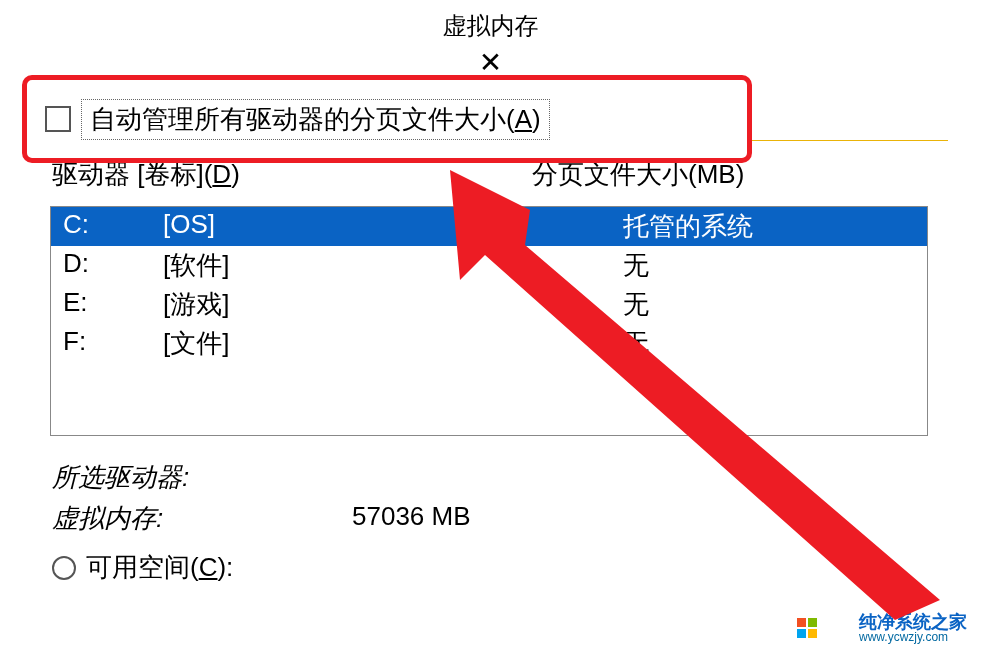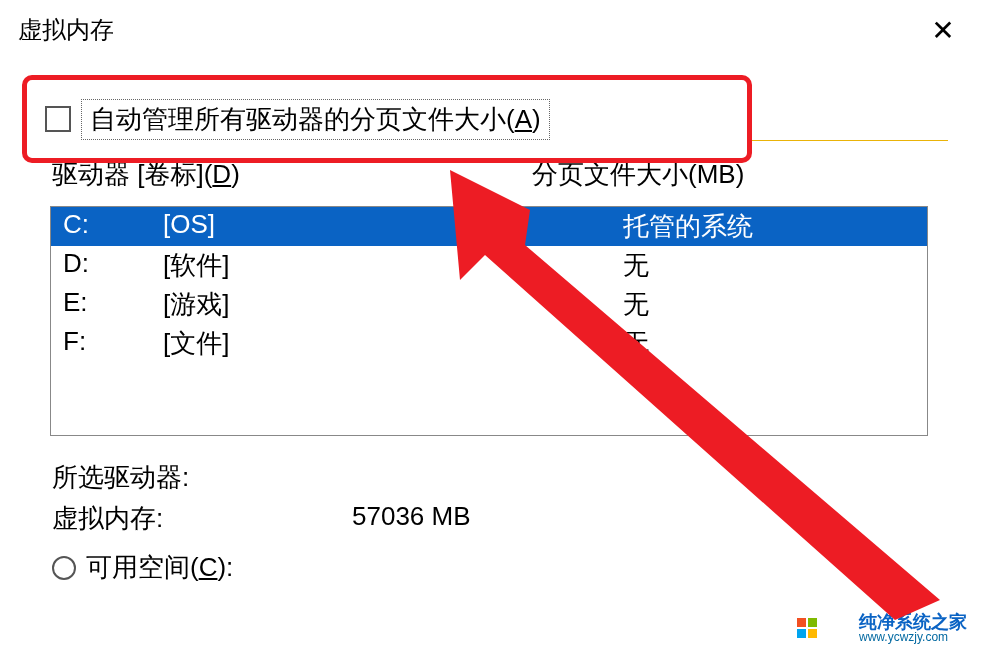--- a/index.html
+++ b/index.html
@@ -11,20 +11,21 @@
     height: 654px;
     position: relative;
     overflow: hidden;
     color: #000;
   }
   .titlebar {
     display: flex;
     align-items: center;
     padding: 10px 18px 10px 18px;
     font-size: 24px;
+    flex-direction: column;
   }
   .titlebar .title { flex: 1; }
   .close-btn {
     width: 40px;
     height: 40px;
     display: flex;
     align-items: center;
     justify-content: center;
     font-size: 28px;
     cursor: pointer;
@@ -106,21 +107,21 @@
   }
   .drive-row .letter { flex: 0 0 100px; }
   .drive-row .label  { flex: 0 0 360px; }
   .drive-row .size   { flex: 1; text-align: left; padding-left: 100px; }
 
   .info-block {
     margin: 24px 0 0 24px;
     font-size: 26px;
   }
   .info-row { display: flex; margin-bottom: 6px; }
-  .info-row .k { flex: 0 0 300px; }
+  .info-row .k { flex: 0 0 300px; font-style: italic; }
   .info-row .v { flex: 1; }
 
   .radio-row {
     margin: 14px 0 0 24px;
     font-size: 26px;
     display: flex;
     align-items: center;
   }
   .radio {
     width: 24px; height: 24px; border: 2px solid #555; border-radius: 50%;

